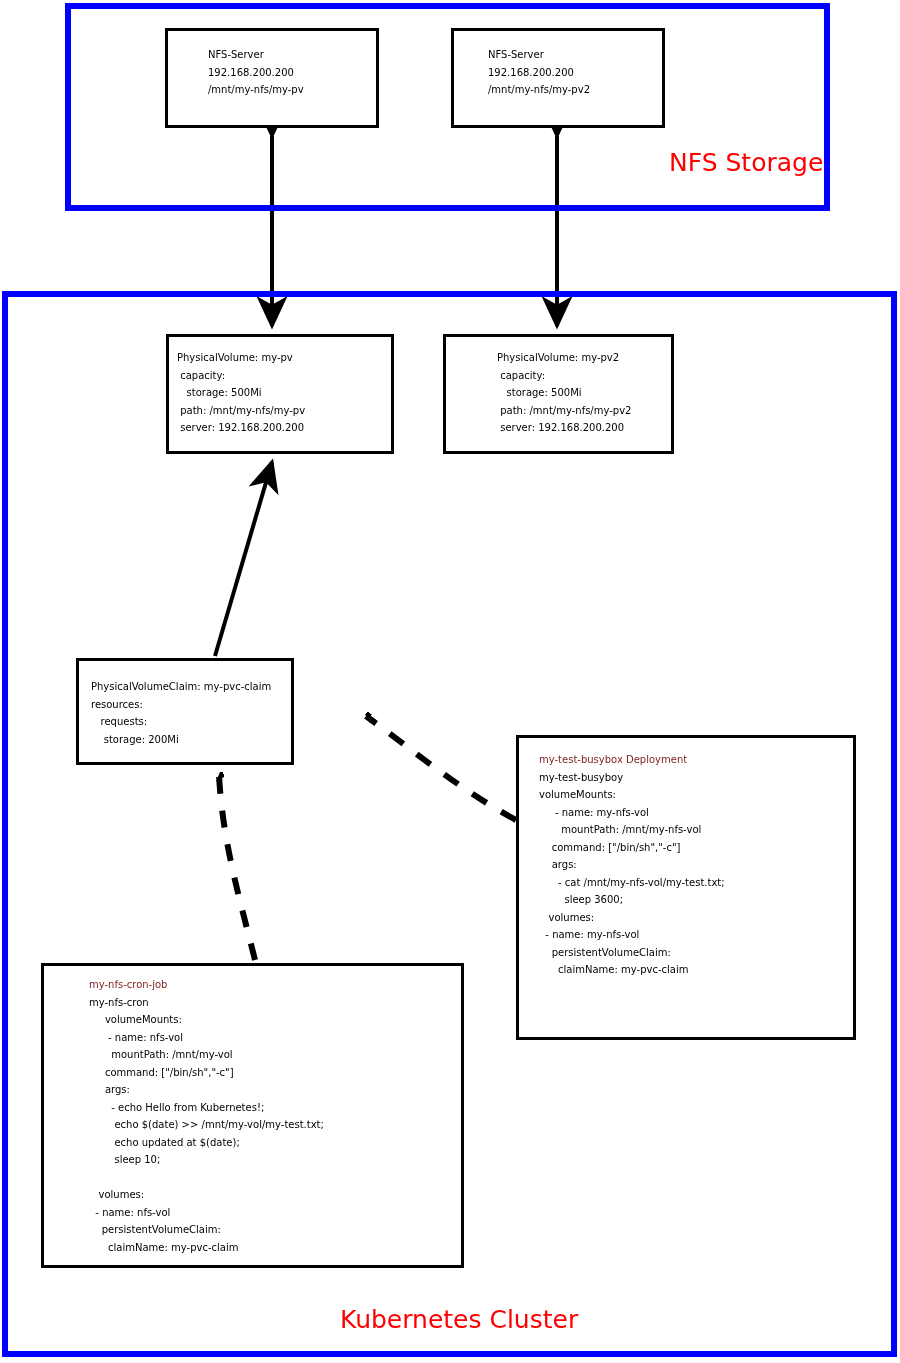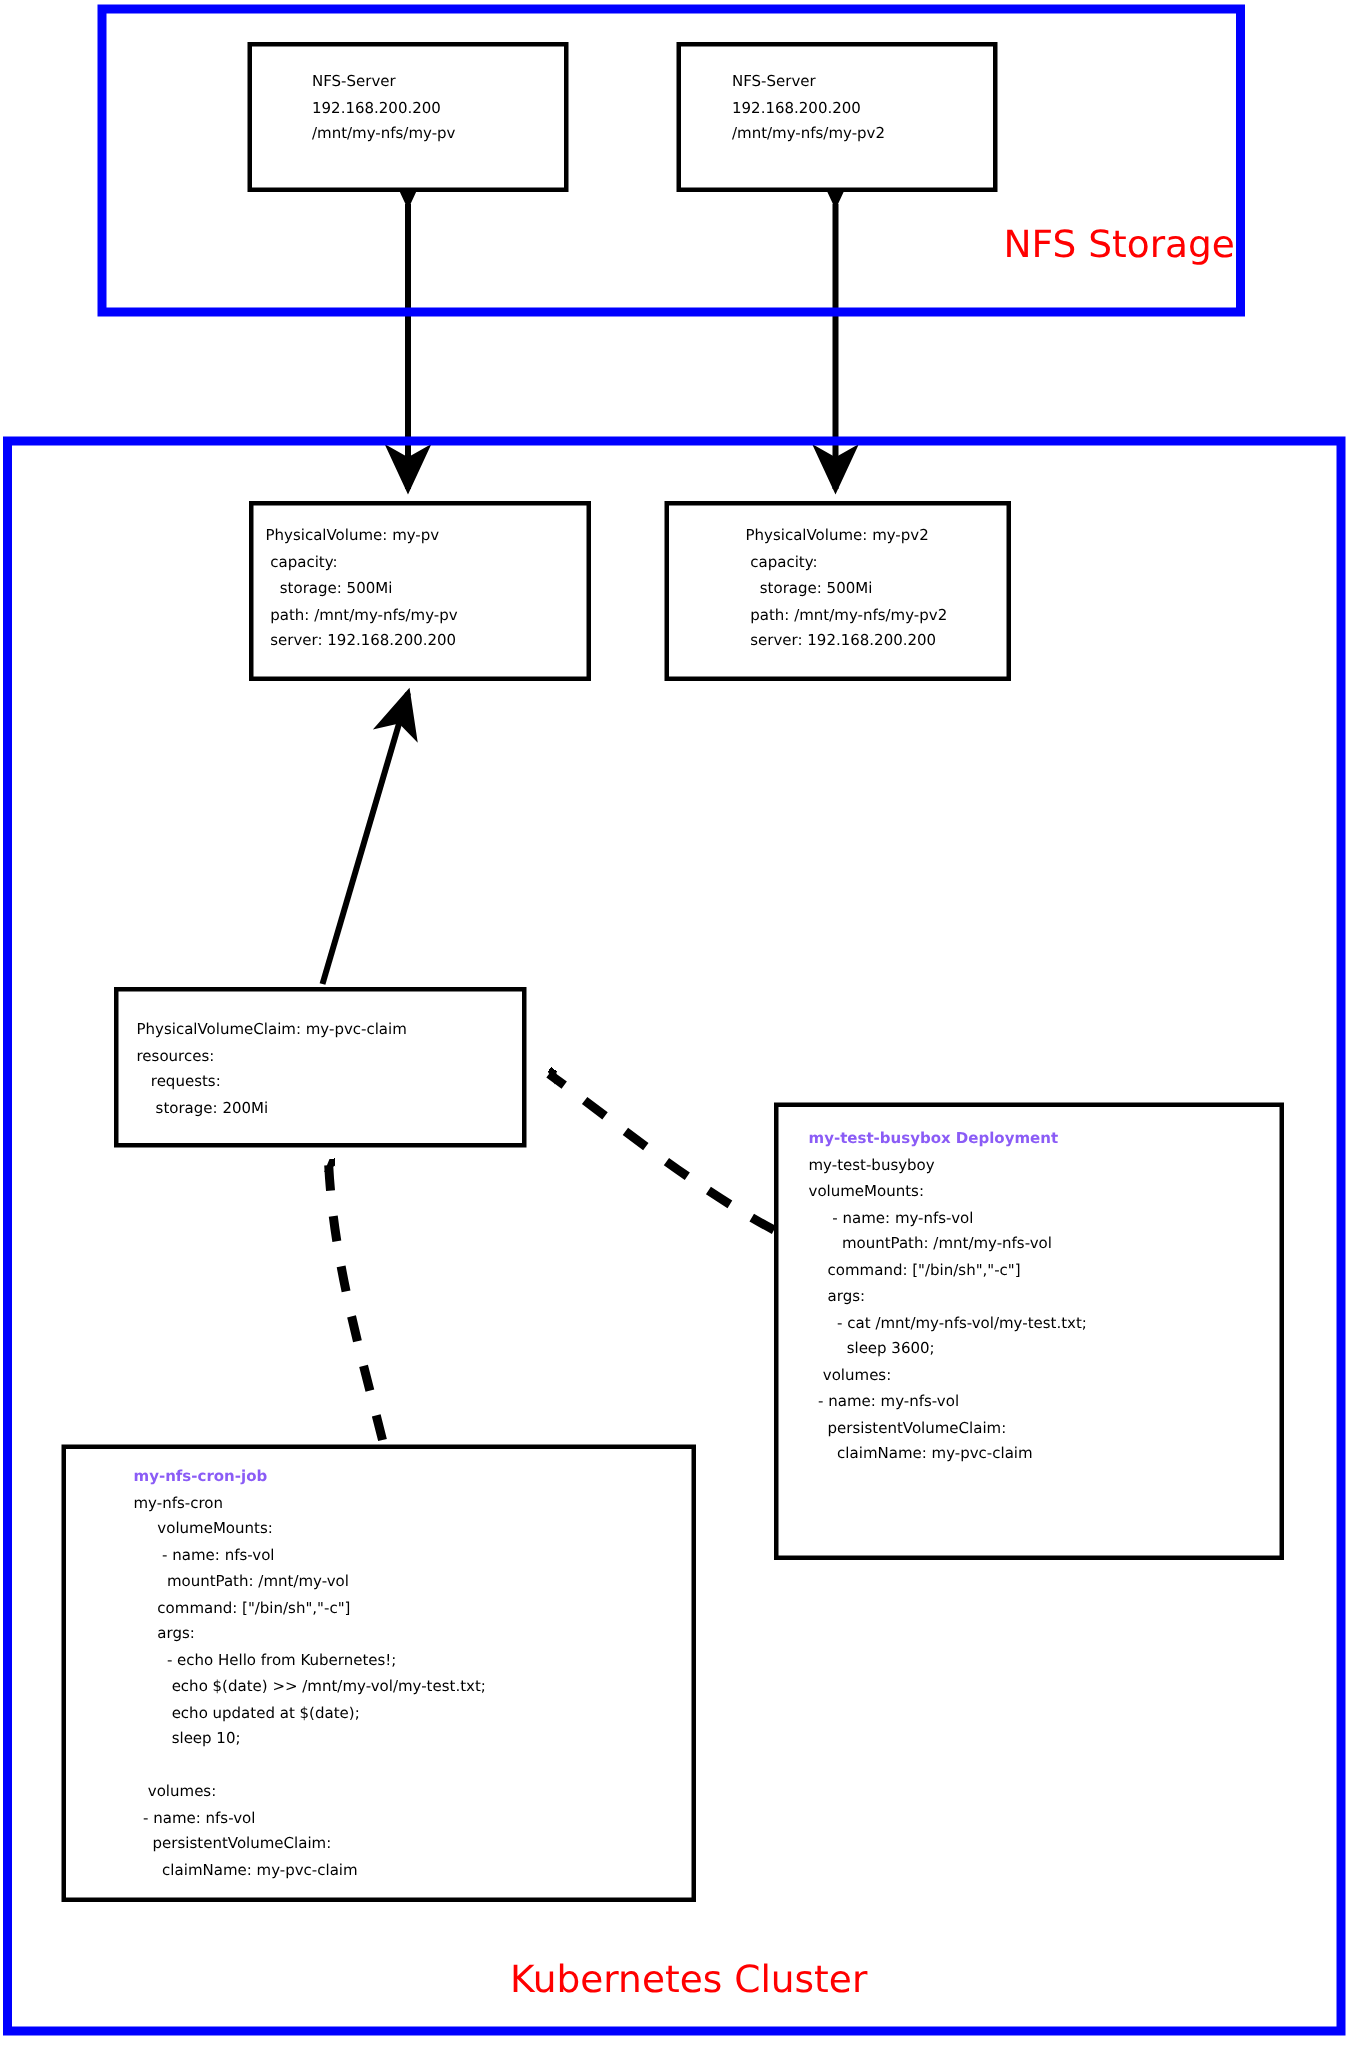--- a/index.html
+++ b/index.html
@@ -49,35 +49,34 @@
     color: #000000;
     white-space: pre;
   }
   .node .body {
     position: absolute;
     left: 8px;
     top: 6px;
     white-space: pre;
   }
   .node .heading {
-    color: #8b5cf6;
+    color: #7f1d1d;
     display: block;
-    font-weight: bold;
   }
   #nfs-server-1 { left: 165px; top: 28px; width: 214px; height: 100px; }
   #nfs-server-1 .body { left: 40px; top: 15px; }
   #nfs-server-2 { left: 451px; top: 28px; width: 214px; height: 100px; }
   #nfs-server-2 .body { left: 34px; top: 15px; }
 
   #pv-1 { left: 166px; top: 334px; width: 228px; height: 120px; }
   #pv-1 .body { left: 8px; top: 12px; }
   #pv-2 { left: 443px; top: 334px; width: 231px; height: 120px; }
   #pv-2 .body { left: 8px; top: 12px; margin-left: 43px; }
 
-  #pvc-1 { left: 76px; top: 658px; width: 275px; height: 107px; }
+  #pvc-1 { left: 76px; top: 658px; width: 218px; height: 107px; }
   #pvc-1 .body { left: 12px; top: 17px; }
 
   #deployment-1 { left: 516px; top: 735px; width: 340px; height: 305px; }
   #deployment-1 .body { left: 20px; top: 13px; }
 
   #cronjob-1 { left: 41px; top: 963px; width: 423px; height: 305px; }
   #cronjob-1 .body { left: 45px; top: 10px; }
 
   svg#connectors {
     position: absolute;

